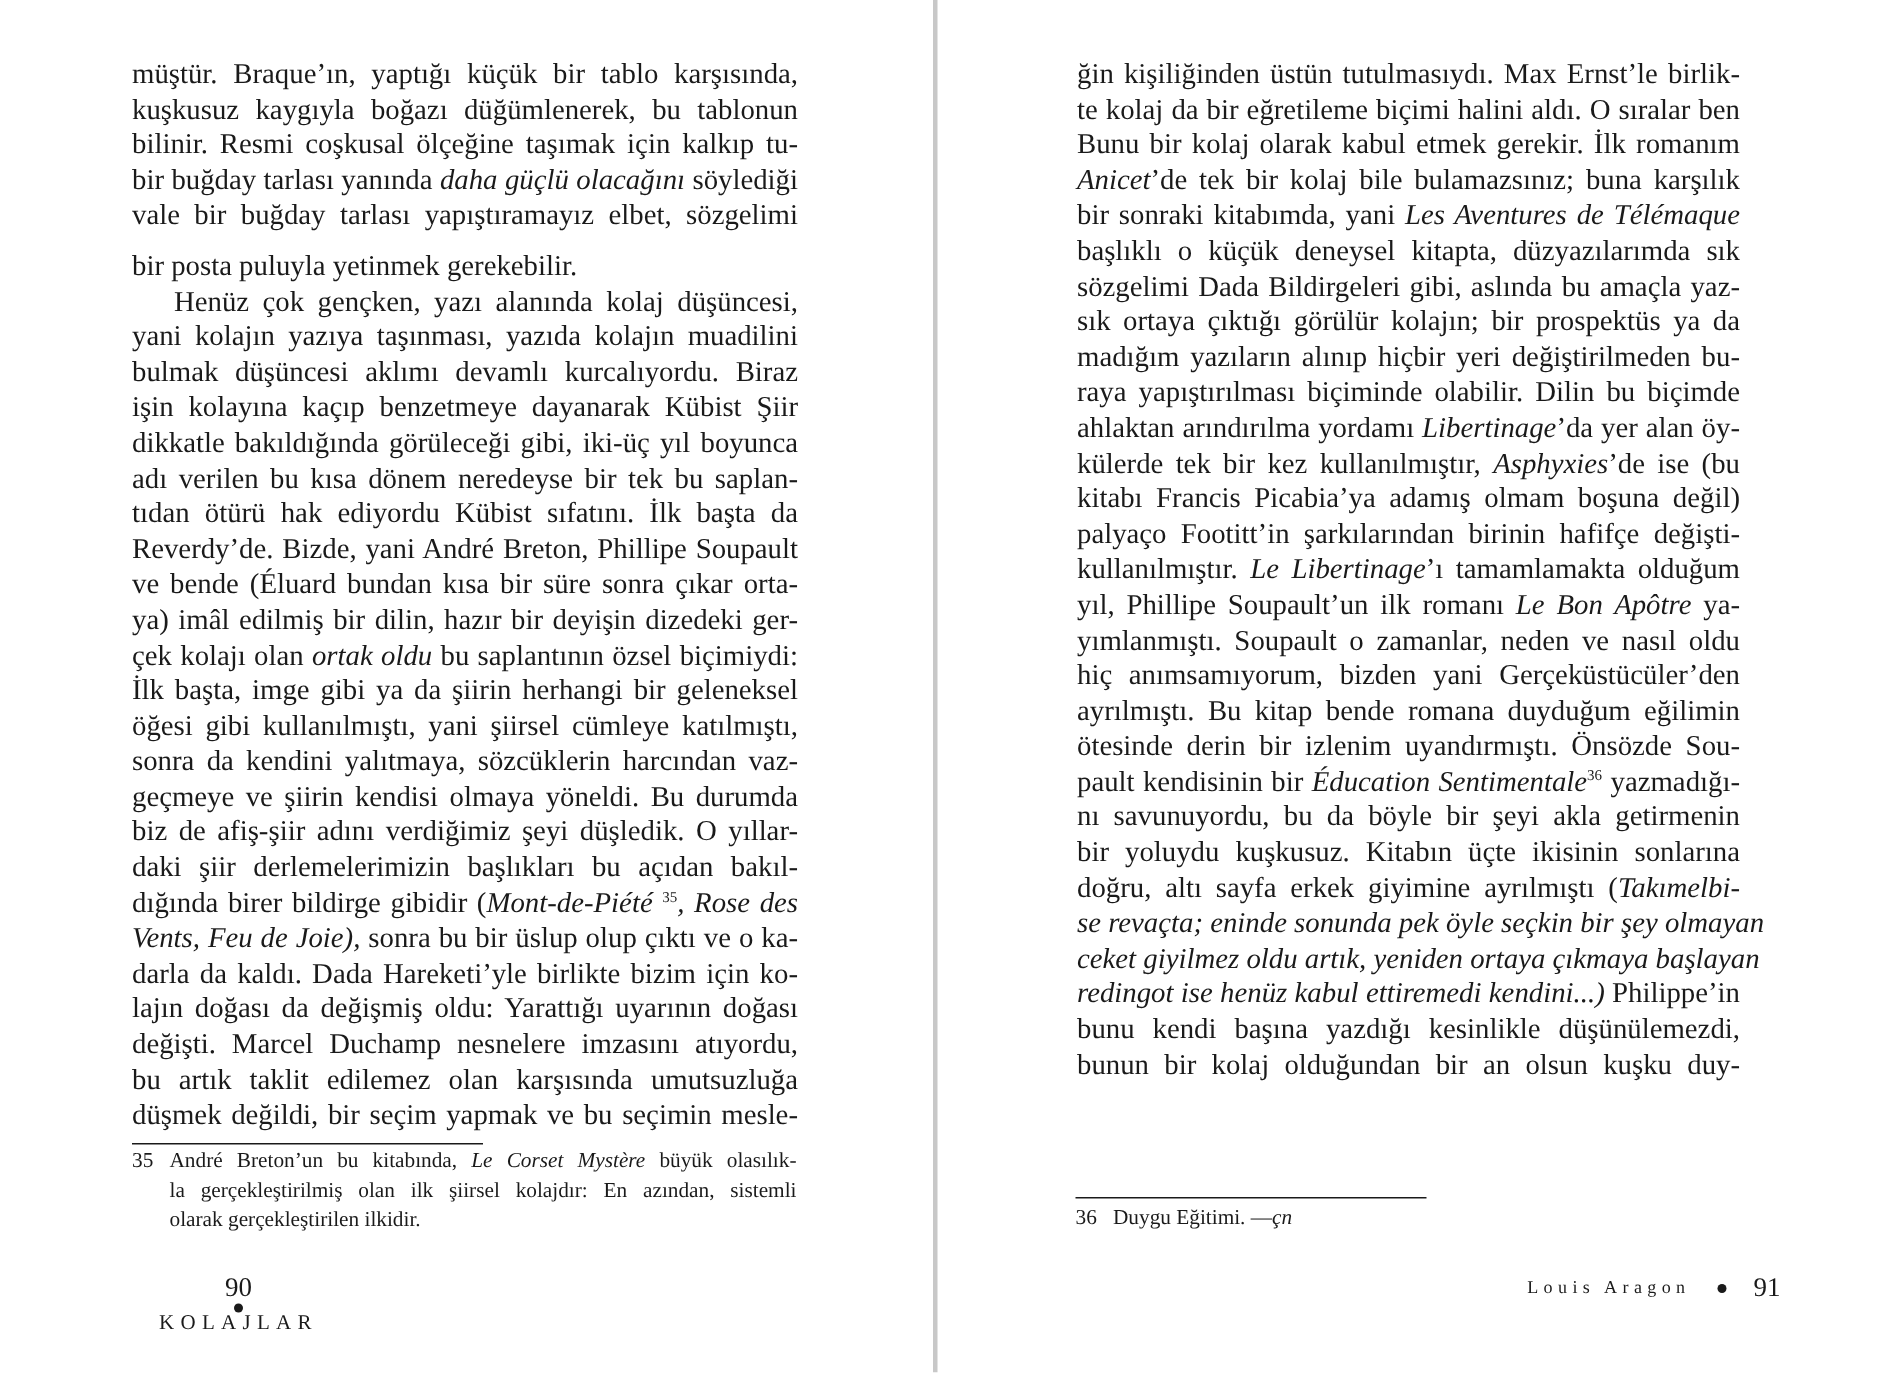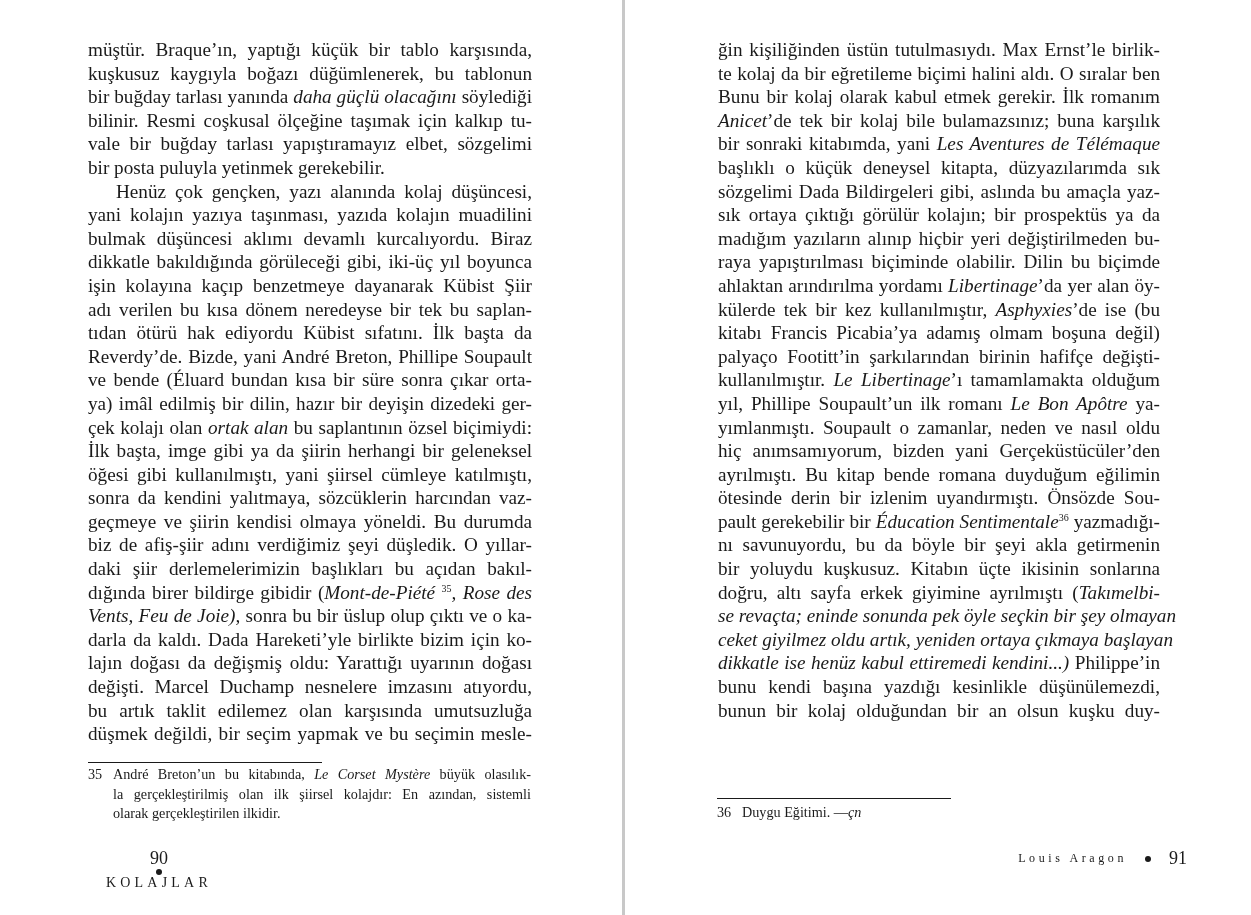--- a/index.html
+++ b/index.html
@@ -6,21 +6,21 @@
   body { width: 1251px; height: 915px; position: relative; overflow: hidden;
          font-family: "Liberation Serif", "DejaVu Serif", serif; color: #1a1a1a; }
   .page { position: absolute; top: 0; height: 697px; font-family: Liberation Serif, serif; }
   .page.left { left: 0; width: 622px; }
   .page.right { left: 626px; width: 625px; padding-left: 28px; }
   .gutter { position: absolute; left: 622px; top: 0; width: 3px; height: 915px; background: #c8c8c8; }
   .body-text { position: absolute; font-size: 19.2px; line-height: 23.6px; }
   .page.left .body-text { left: 88px; top: 38px; width: 444px; }
   .page.right .body-text { left: 92px; top: 38px; width: 442px; }
   .line { display: block; white-space: nowrap; text-align: justify; text-align-last: justify; height: 23.6px; }
-  .line.last { text-align-last: left; }
+  .line.last { text-align-last: left; margin-top: 10px; }
   .line.indent { padding-left: 28px; }
   .it { font-style: italic; }
   sup { font-size: 10px; line-height: 0; vertical-align: 7px; }
   .fn-rule { position: absolute; height: 1px; background: #1a1a1a; }
   .page.left .fn-rule { left: 88px; top: 762px; width: 234px; }
   .page.right .fn-rule { left: 91px; top: 798px; width: 234px; }
   .footnote { position: absolute; font-size: 14.2px; line-height: 19.5px; }
   .page.left .footnote { left: 88px; top: 765px; width: 443px; }
   .page.right .footnote { left: 91px; top: 803px; width: 443px; }
   .fn-num { position: absolute; left: 0; }
@@ -35,35 +35,35 @@
   .folio .run { font-size: 14px; letter-spacing: 4.2px; text-transform: uppercase; }
   .page.right .folio .run { text-transform: none; letter-spacing: 3.6px; font-size: 12px; }
 </style>
 </head>
 <body>
 
 <div class="page left">
   <div class="body-text">
       <span class="line"><span>müştür. Braque’ın, yaptığı küçük bir tablo karşısında,</span></span>
       <span class="line"><span>kuşkusuz kaygıyla boğazı düğümlenerek, bu tablonun</span></span>
+      <span class="line"><span>bilinir. Resmi coşkusal ölçeğine taşımak için kalkıp tu-</span></span>
       <span class="line"><span>bir buğday tarlası yanında </span><span class="it">daha güçlü olacağını</span><span> söylediği</span></span>
-      <span class="line"><span>bilinir. Resmi coşkusal ölçeğine taşımak için kalkıp tu-</span></span>
       <span class="line"><span>vale bir buğday tarlası yapıştıramayız elbet, sözgelimi</span></span>
       <span class="line last"><span>bir posta puluyla yetinmek gerekebilir.</span></span>
       <span class="line indent"><span>Henüz çok gençken, yazı alanında kolaj düşüncesi,</span></span>
       <span class="line"><span>yani kolajın yazıya taşınması, yazıda kolajın muadilini</span></span>
       <span class="line"><span>bulmak düşüncesi aklımı devamlı kurcalıyordu. Biraz</span></span>
+      <span class="line"><span>işin kolayına kaçıp benzetmeye dayanarak Kübist Şiir</span></span>
       <span class="line"><span>dikkatle bakıldığında görüleceği gibi, iki-üç yıl boyunca</span></span>
-      <span class="line"><span>işin kolayına kaçıp benzetmeye dayanarak Kübist Şiir</span></span>
       <span class="line"><span>adı verilen bu kısa dönem neredeyse bir tek bu saplan-</span></span>
       <span class="line"><span>tıdan ötürü hak ediyordu Kübist sıfatını. İlk başta da</span></span>
       <span class="line"><span>Reverdy’de. Bizde, yani André Breton, Phillipe Soupault</span></span>
       <span class="line"><span>ve bende (Éluard bundan kısa bir süre sonra çıkar orta-</span></span>
       <span class="line"><span>ya) imâl edilmiş bir dilin, hazır bir deyişin dizedeki ger-</span></span>
-      <span class="line"><span>çek kolajı olan </span><span class="it">ortak alan</span><span> bu saplantının özsel biçimiydi:</span></span>
+      <span class="line"><span>çek kolajı olan </span><span class="it">ortak oldu</span><span> bu saplantının özsel biçimiydi:</span></span>
       <span class="line"><span>İlk başta, imge gibi ya da şiirin herhangi bir geleneksel</span></span>
       <span class="line"><span>öğesi gibi kullanılmıştı, yani şiirsel cümleye katılmıştı,</span></span>
       <span class="line"><span>sonra da kendini yalıtmaya, sözcüklerin harcından vaz-</span></span>
       <span class="line"><span>geçmeye ve şiirin kendisi olmaya yöneldi. Bu durumda</span></span>
       <span class="line"><span>biz de afiş-şiir adını verdiğimiz şeyi düşledik. O yıllar-</span></span>
       <span class="line"><span>daki şiir derlemelerimizin başlıkları bu açıdan bakıl-</span></span>
       <span class="line"><span>dığında birer bildirge gibidir (</span><span class="it">Mont-de-Piété</span><span> </span><sup>35</sup><span class="it">, Rose des</span></span>
       <span class="line"><span class="it">Vents, Feu de Joie),</span><span> sonra bu bir üslup olup çıktı ve o ka-</span></span>
       <span class="line"><span>darla da kaldı. Dada Hareketi’yle birlikte bizim için ko-</span></span>
       <span class="line"><span>lajın doğası da değişmiş oldu: Yarattığı uyarının doğası</span></span>
@@ -104,27 +104,27 @@
       <span class="line"><span>ahlaktan arındırılma yordamı </span><span class="it">Libertinage</span><span>’da yer alan öy-</span></span>
       <span class="line"><span>külerde tek bir kez kullanılmıştır, </span><span class="it">Asphyxies</span><span>’de ise (bu</span></span>
       <span class="line"><span>kitabı Francis Picabia’ya adamış olmam boşuna değil)</span></span>
       <span class="line"><span>palyaço Footitt’in şarkılarından birinin hafifçe değişti-</span></span>
       <span class="line"><span>kullanılmıştır. </span><span class="it">Le Libertinage</span><span>’ı tamamlamakta olduğum</span></span>
       <span class="line"><span>yıl, Phillipe Soupault’un ilk romanı </span><span class="it">Le Bon Apôtre</span><span> ya-</span></span>
       <span class="line"><span>yımlanmıştı. Soupault o zamanlar, neden ve nasıl oldu</span></span>
       <span class="line"><span>hiç anımsamıyorum, bizden yani Gerçeküstücüler’den</span></span>
       <span class="line"><span>ayrılmıştı. Bu kitap bende romana duyduğum eğilimin</span></span>
       <span class="line"><span>ötesinde derin bir izlenim uyandırmıştı. Önsözde Sou-</span></span>
-      <span class="line"><span>pault gerekebilir bir </span><span class="it">Éducation Sentimentale</span><sup>36</sup><span> yazmadığı-</span></span>
+      <span class="line"><span>pault kendisinin bir </span><span class="it">Éducation Sentimentale</span><sup>36</sup><span> yazmadığı-</span></span>
       <span class="line"><span>nı savunuyordu, bu da böyle bir şeyi akla getirmenin</span></span>
       <span class="line"><span>bir yoluydu kuşkusuz. Kitabın üçte ikisinin sonlarına</span></span>
       <span class="line"><span>doğru, altı sayfa erkek giyimine ayrılmıştı (</span><span class="it">Takımelbi-</span></span>
       <span class="line"><span class="it">se revaçta; eninde sonunda pek öyle seçkin bir şey olmayan</span></span>
       <span class="line"><span class="it">ceket giyilmez oldu artık, yeniden ortaya çıkmaya başlayan</span></span>
-      <span class="line"><span class="it">dikkatle ise henüz kabul ettiremedi kendini...)</span><span> Philippe’in</span></span>
+      <span class="line"><span class="it">redingot ise henüz kabul ettiremedi kendini...)</span><span> Philippe’in</span></span>
       <span class="line"><span>bunu kendi başına yazdığı kesinlikle düşünülemezdi,</span></span>
       <span class="line"><span>bunun bir kolaj olduğundan bir an olsun kuşku duy-</span></span>
     </div>
   <div class="fn-rule"></div>
   <div class="footnote">
     <span class="fn-num">36</span>
     <span class="fn-body">
         <span class="fn-line last"><span>Duygu Eğitimi. —</span><span class="it">çn</span></span>
       </span>
   </div>

